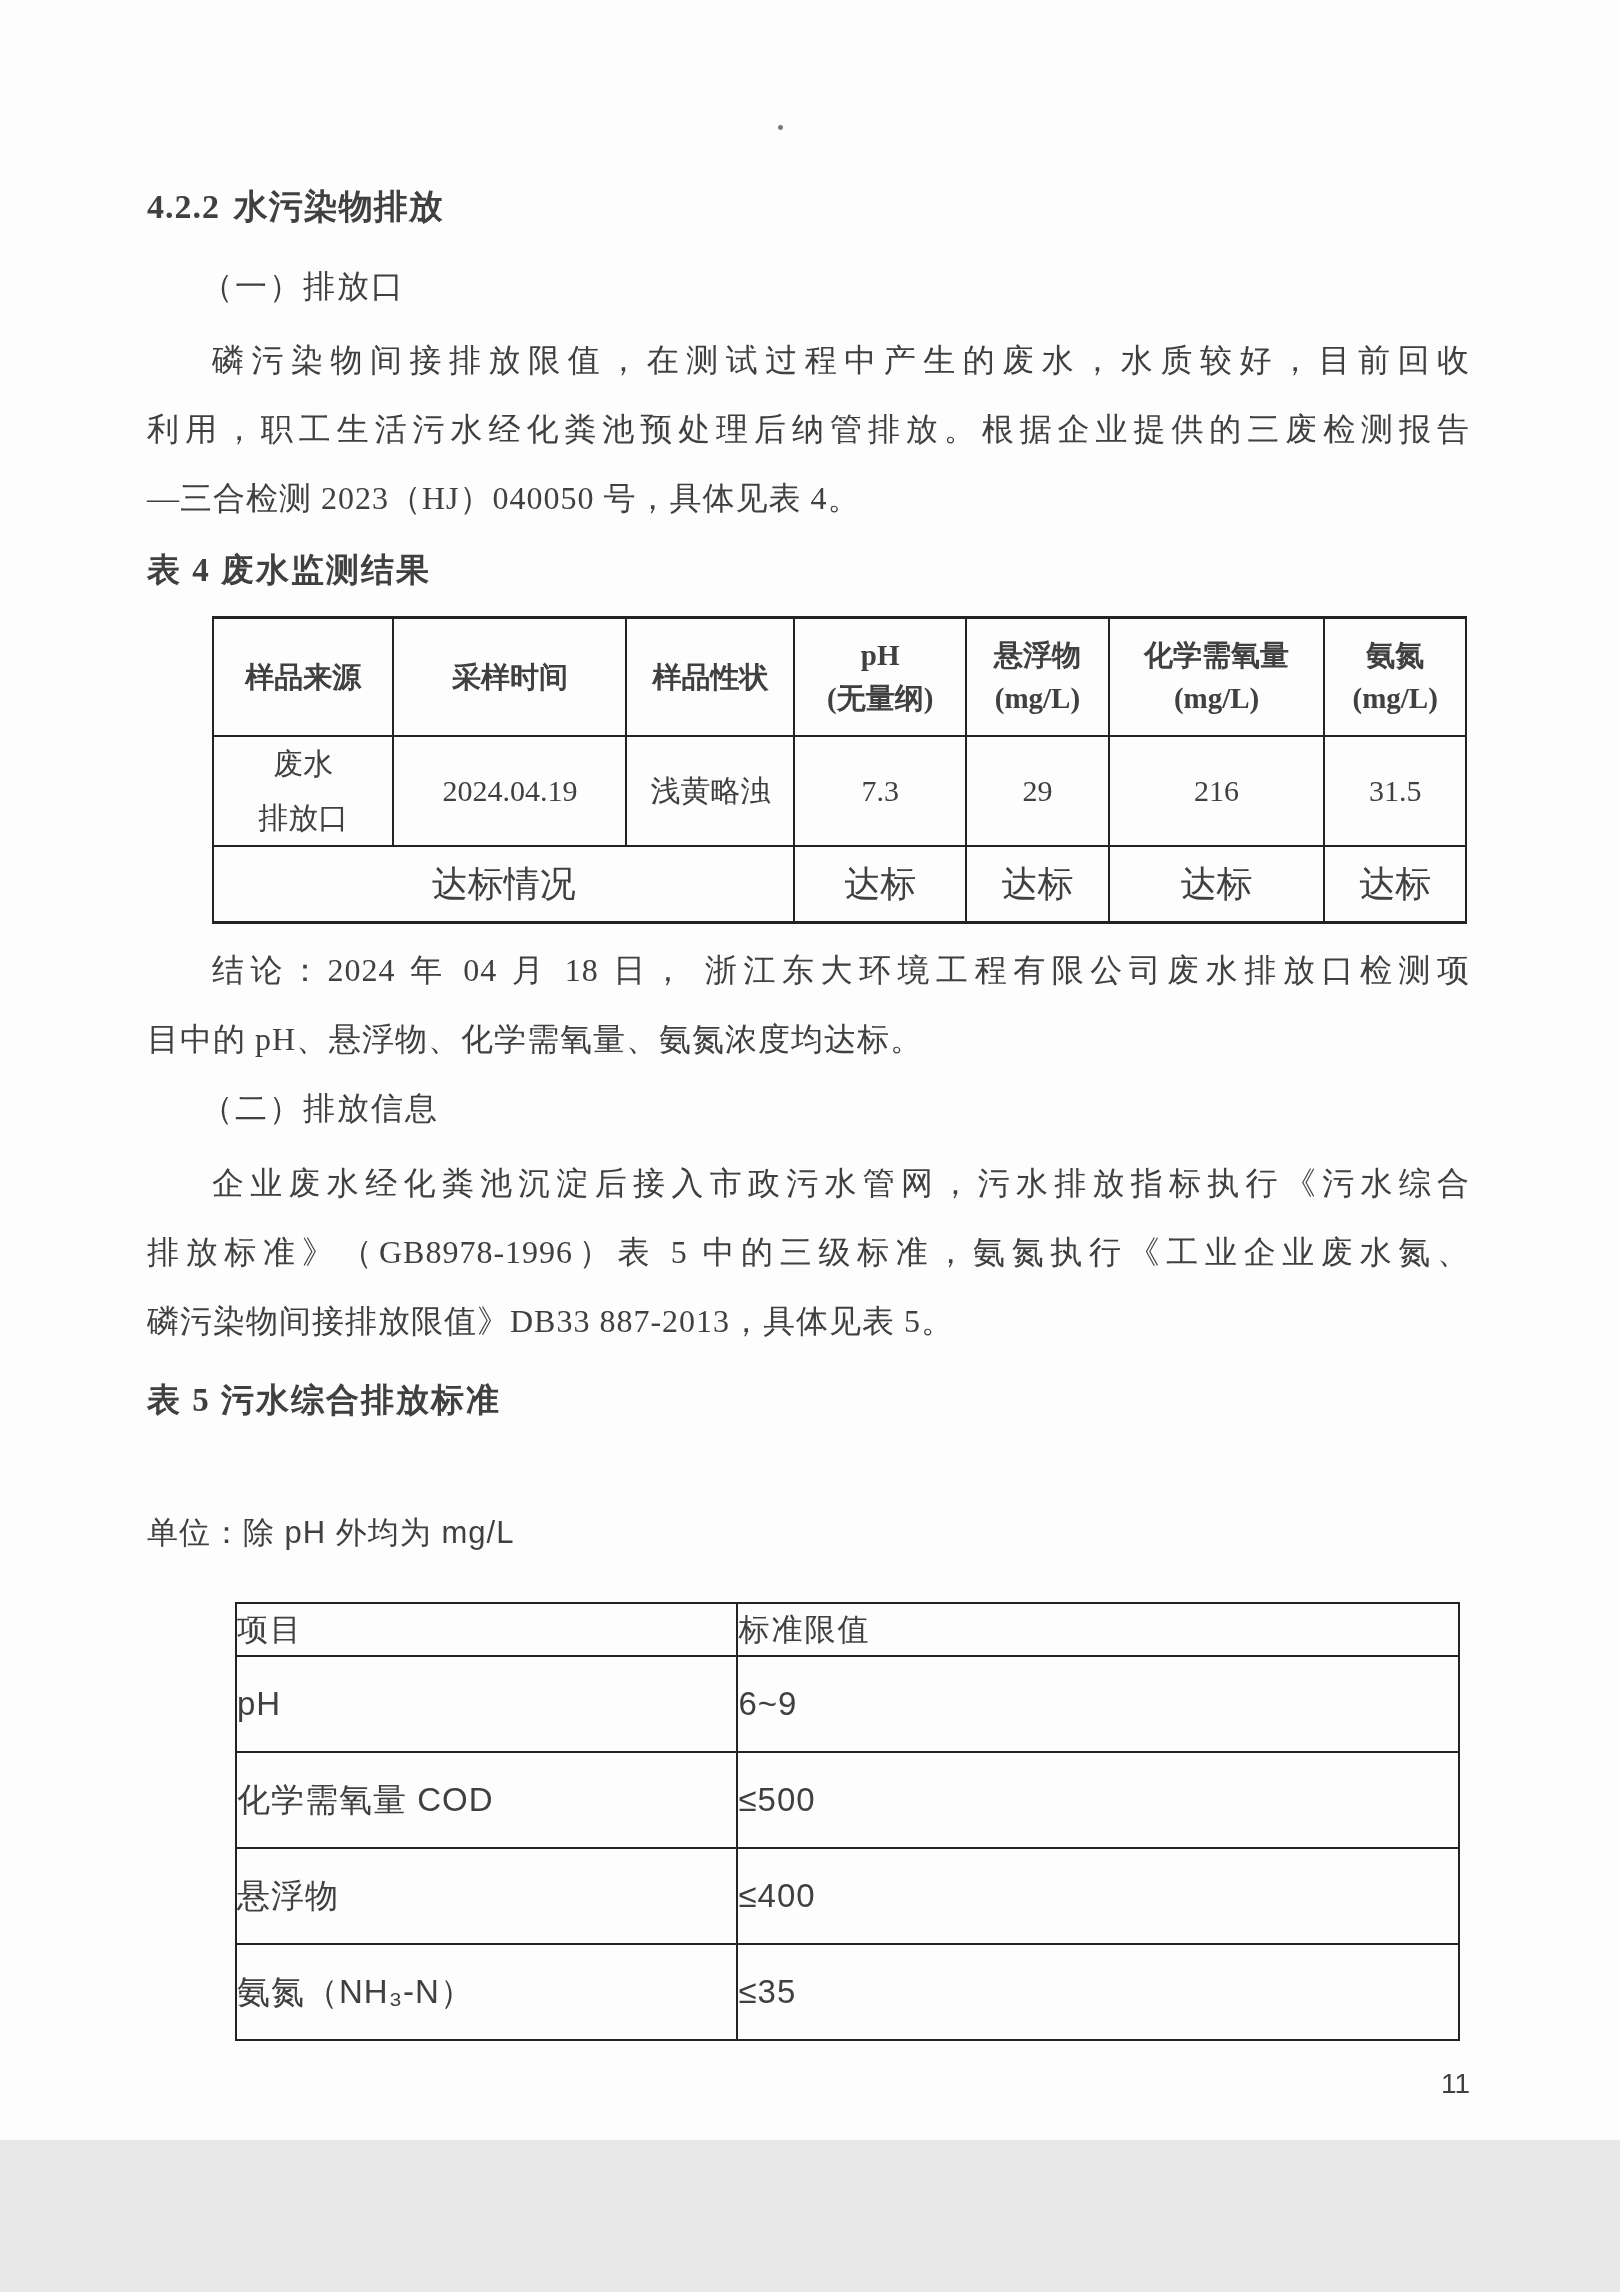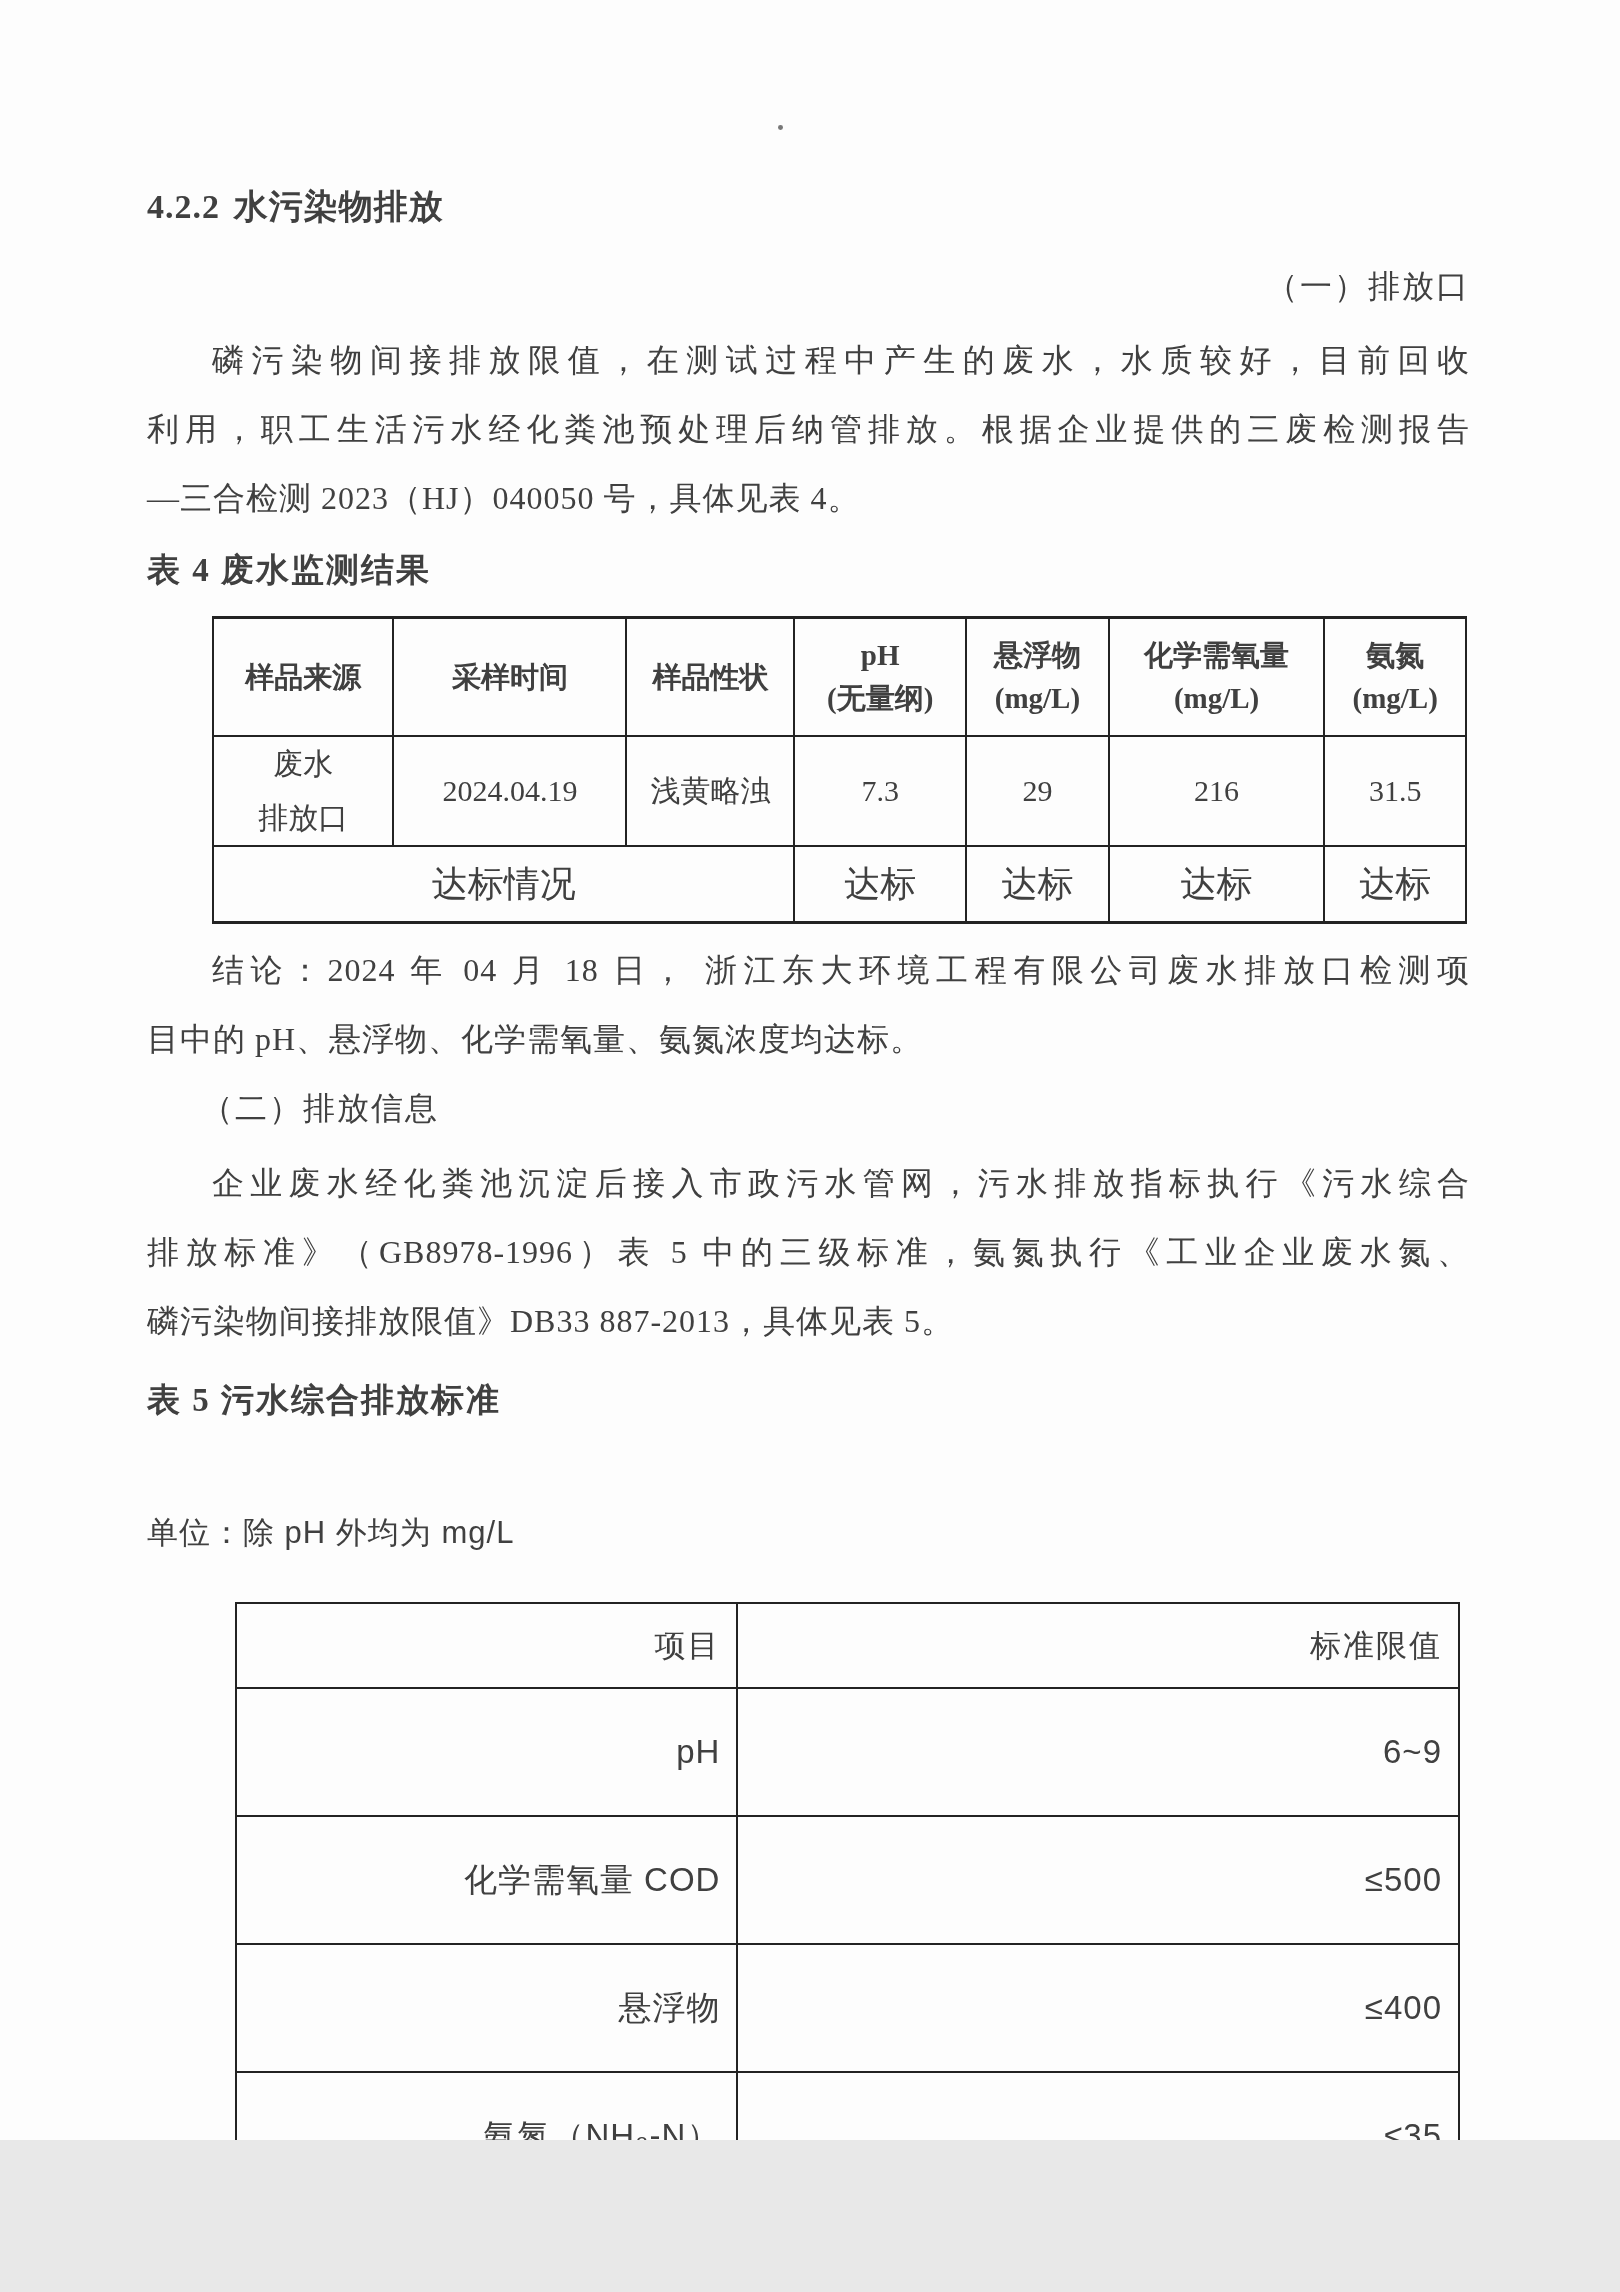--- a/index.html
+++ b/index.html
@@ -34,21 +34,21 @@
     height:69px;line-height:69px;
     font-size:32px;letter-spacing:1px;
     white-space:nowrap;
   }
   .bodyline.full{
     white-space:normal;
     text-align:justify;text-align-last:justify;
     text-justify:inter-character;
   }
   .indent2{text-indent:65px;}
-  .sub1{margin-top:21.6px;text-align:right;}
+  .sub1{margin-top:21.6px;}
   .para{margin-top:5.9px;}
 
   
   .tbl-title{
     height:63px;line-height:63px;
     text-align:left;font-size:33px;font-weight:bold;
     letter-spacing:2px;
   }
   .t4-title{margin-top:5.9px;}
   .t5-title{margin-top:13.7px;}
@@ -87,21 +87,21 @@
     padding-right:7.8px;
   }
   .t5{
     width:1225px;margin-left:88px;margin-top:45px;
     border:2.9px solid #232323;
     font-family:"Liberation Sans","DejaVu Sans",sans-serif;
   }
   .t5 th,.t5 td{
     border:2.9px solid #232323;
     border-left-width:2px;border-right-width:2px;
-    text-align:right;vertical-align:middle;padding:16px;
+    text-align:left;vertical-align:middle;padding:0;
   }
   .t5 thead th{height:51px;font-size:31px;font-weight:normal;letter-spacing:2px;}
   .t5 tbody td{height:94px;font-size:33px;letter-spacing:1px;}
   .t5c1{width:41%;} .t5c2{width:59%;}
 
   .page-number{
     margin-top:21.6px;height:41px;line-height:41px;
     text-align:right;font-size:28px;
     padding-left:86px;
     font-family:"Liberation Sans","DejaVu Sans",sans-serif;

